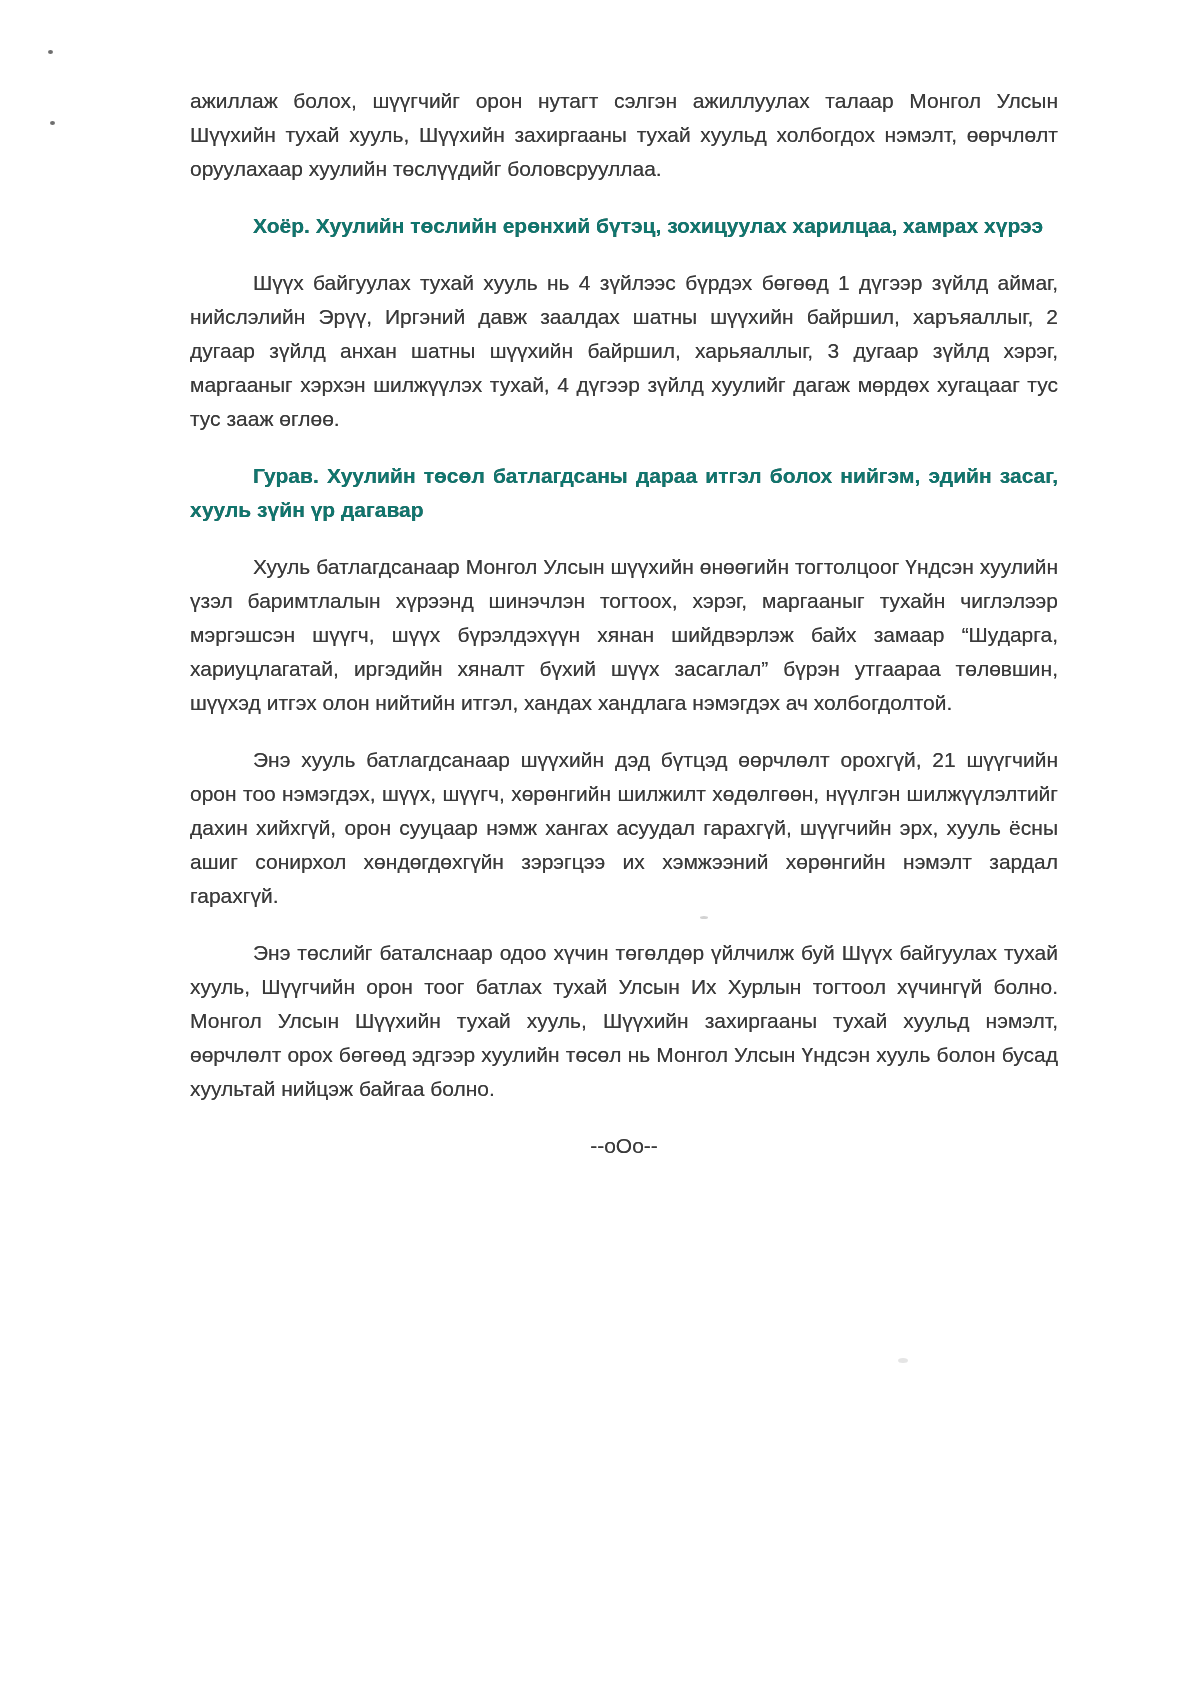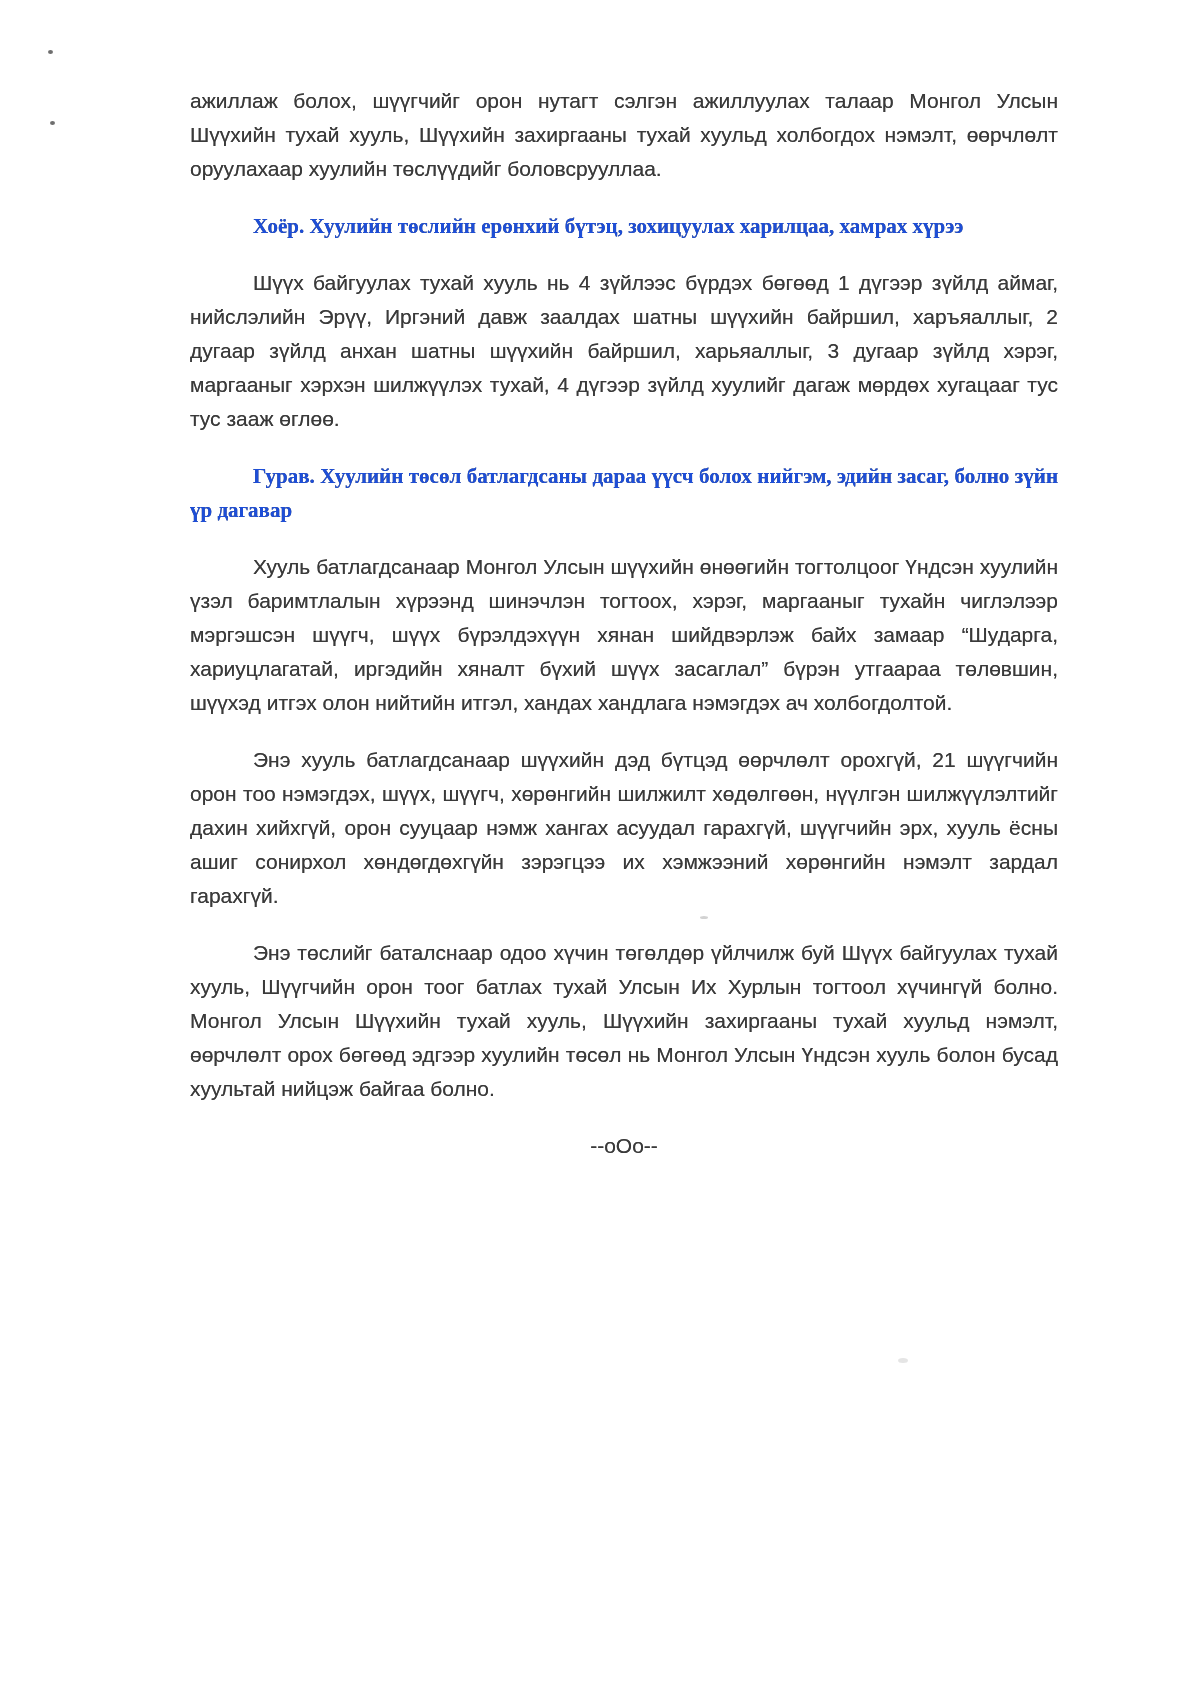--- a/index.html
+++ b/index.html
@@ -24,23 +24,22 @@
     text-align: justify;
     text-shadow: 0 0 0.5px rgba(58,58,58,0.75);
   }
   .content p {
     margin: 0 0 23px 0;
     text-indent: 63px;
   }
   .content p.no-indent { text-indent: 0; }
   .content p.heading {
     font-weight: bold;
-    color: #1d4ed8;
+    color: #0f766e;
     text-shadow: 0 0 0.6px rgba(47,47,47,0.85);
-    font-family: Liberation Serif, serif;
   }
   .content p.end-mark {
     text-align: center;
     text-indent: 0;
     margin-top: 0;
   }
   
   .speck {
     position: absolute;
     background: #4a4a4a;
@@ -62,21 +61,21 @@
   <span class="speck speck-4"></span>
 
   <div class="content">
 
     <p class="no-indent">ажиллаж болох, шүүгчийг орон нутагт сэлгэн ажиллуулах талаар Монгол Улсын Шүүхийн тухай хууль, Шүүхийн захиргааны тухай хуульд холбогдох нэмэлт, өөрчлөлт оруулахаар хуулийн төслүүдийг боловсрууллаа.</p>
 
     <p class="heading">Хоёр. Хуулийн төслийн ерөнхий бүтэц, зохицуулах харилцаа, хамрах хүрээ</p>
 
     <p>Шүүх байгуулах тухай хууль нь 4 зүйлээс бүрдэх бөгөөд 1 дүгээр зүйлд аймаг, нийслэлийн Эрүү, Иргэний давж заалдах шатны шүүхийн байршил, харъяаллыг, 2 дугаар зүйлд анхан шатны шүүхийн байршил, харьяаллыг, 3 дугаар зүйлд хэрэг, маргааныг хэрхэн шилжүүлэх тухай, 4 дүгээр зүйлд хуулийг дагаж мөрдөх хугацааг тус тус зааж өглөө.</p>
 
-    <p class="heading">Гурав. Хуулийн төсөл батлагдсаны дараа үүсч болох нийгэм, эдийн засаг, болно зүйн үр дагавар</p>
+    <p class="heading">Гурав. Хуулийн төсөл батлагдсаны дараа итгэл болох нийгэм, эдийн засаг, хууль зүйн үр дагавар</p>
 
     <p>Хууль батлагдсанаар Монгол Улсын шүүхийн өнөөгийн тогтолцоог Үндсэн хуулийн үзэл баримтлалын хүрээнд шинэчлэн тогтоох, хэрэг, маргааныг тухайн чиглэлээр мэргэшсэн шүүгч, шүүх бүрэлдэхүүн хянан шийдвэрлэж байх замаар “Шударга, хариуцлагатай, иргэдийн хяналт бүхий шүүх засаглал” бүрэн утгаараа төлөвшин, шүүхэд итгэх олон нийтийн итгэл, хандах хандлага нэмэгдэх ач холбогдолтой.</p>
 
     <p>Энэ хууль батлагдсанаар шүүхийн дэд бүтцэд өөрчлөлт орохгүй, 21 шүүгчийн орон тоо нэмэгдэх, шүүх, шүүгч, хөрөнгийн шилжилт хөдөлгөөн, нүүлгэн шилжүүлэлтийг дахин хийхгүй, орон сууцаар нэмж хангах асуудал гарахгүй, шүүгчийн эрх, хууль ёсны ашиг сонирхол хөндөгдөхгүйн зэрэгцээ их хэмжээний хөрөнгийн нэмэлт зардал гарахгүй.</p>
 
 
 
     <p>Энэ төслийг баталснаар одоо хүчин төгөлдөр үйлчилж буй Шүүх байгуулах тухай хууль, Шүүгчийн орон тоог батлах тухай Улсын Их Хурлын тогтоол хүчингүй болно. Монгол Улсын Шүүхийн тухай хууль, Шүүхийн захиргааны тухай хуульд нэмэлт, өөрчлөлт орох бөгөөд эдгээр хуулийн төсөл нь Монгол Улсын Үндсэн хууль болон бусад хуультай нийцэж байгаа болно.</p>
 
     <p class="end-mark">--oOo--</p>

